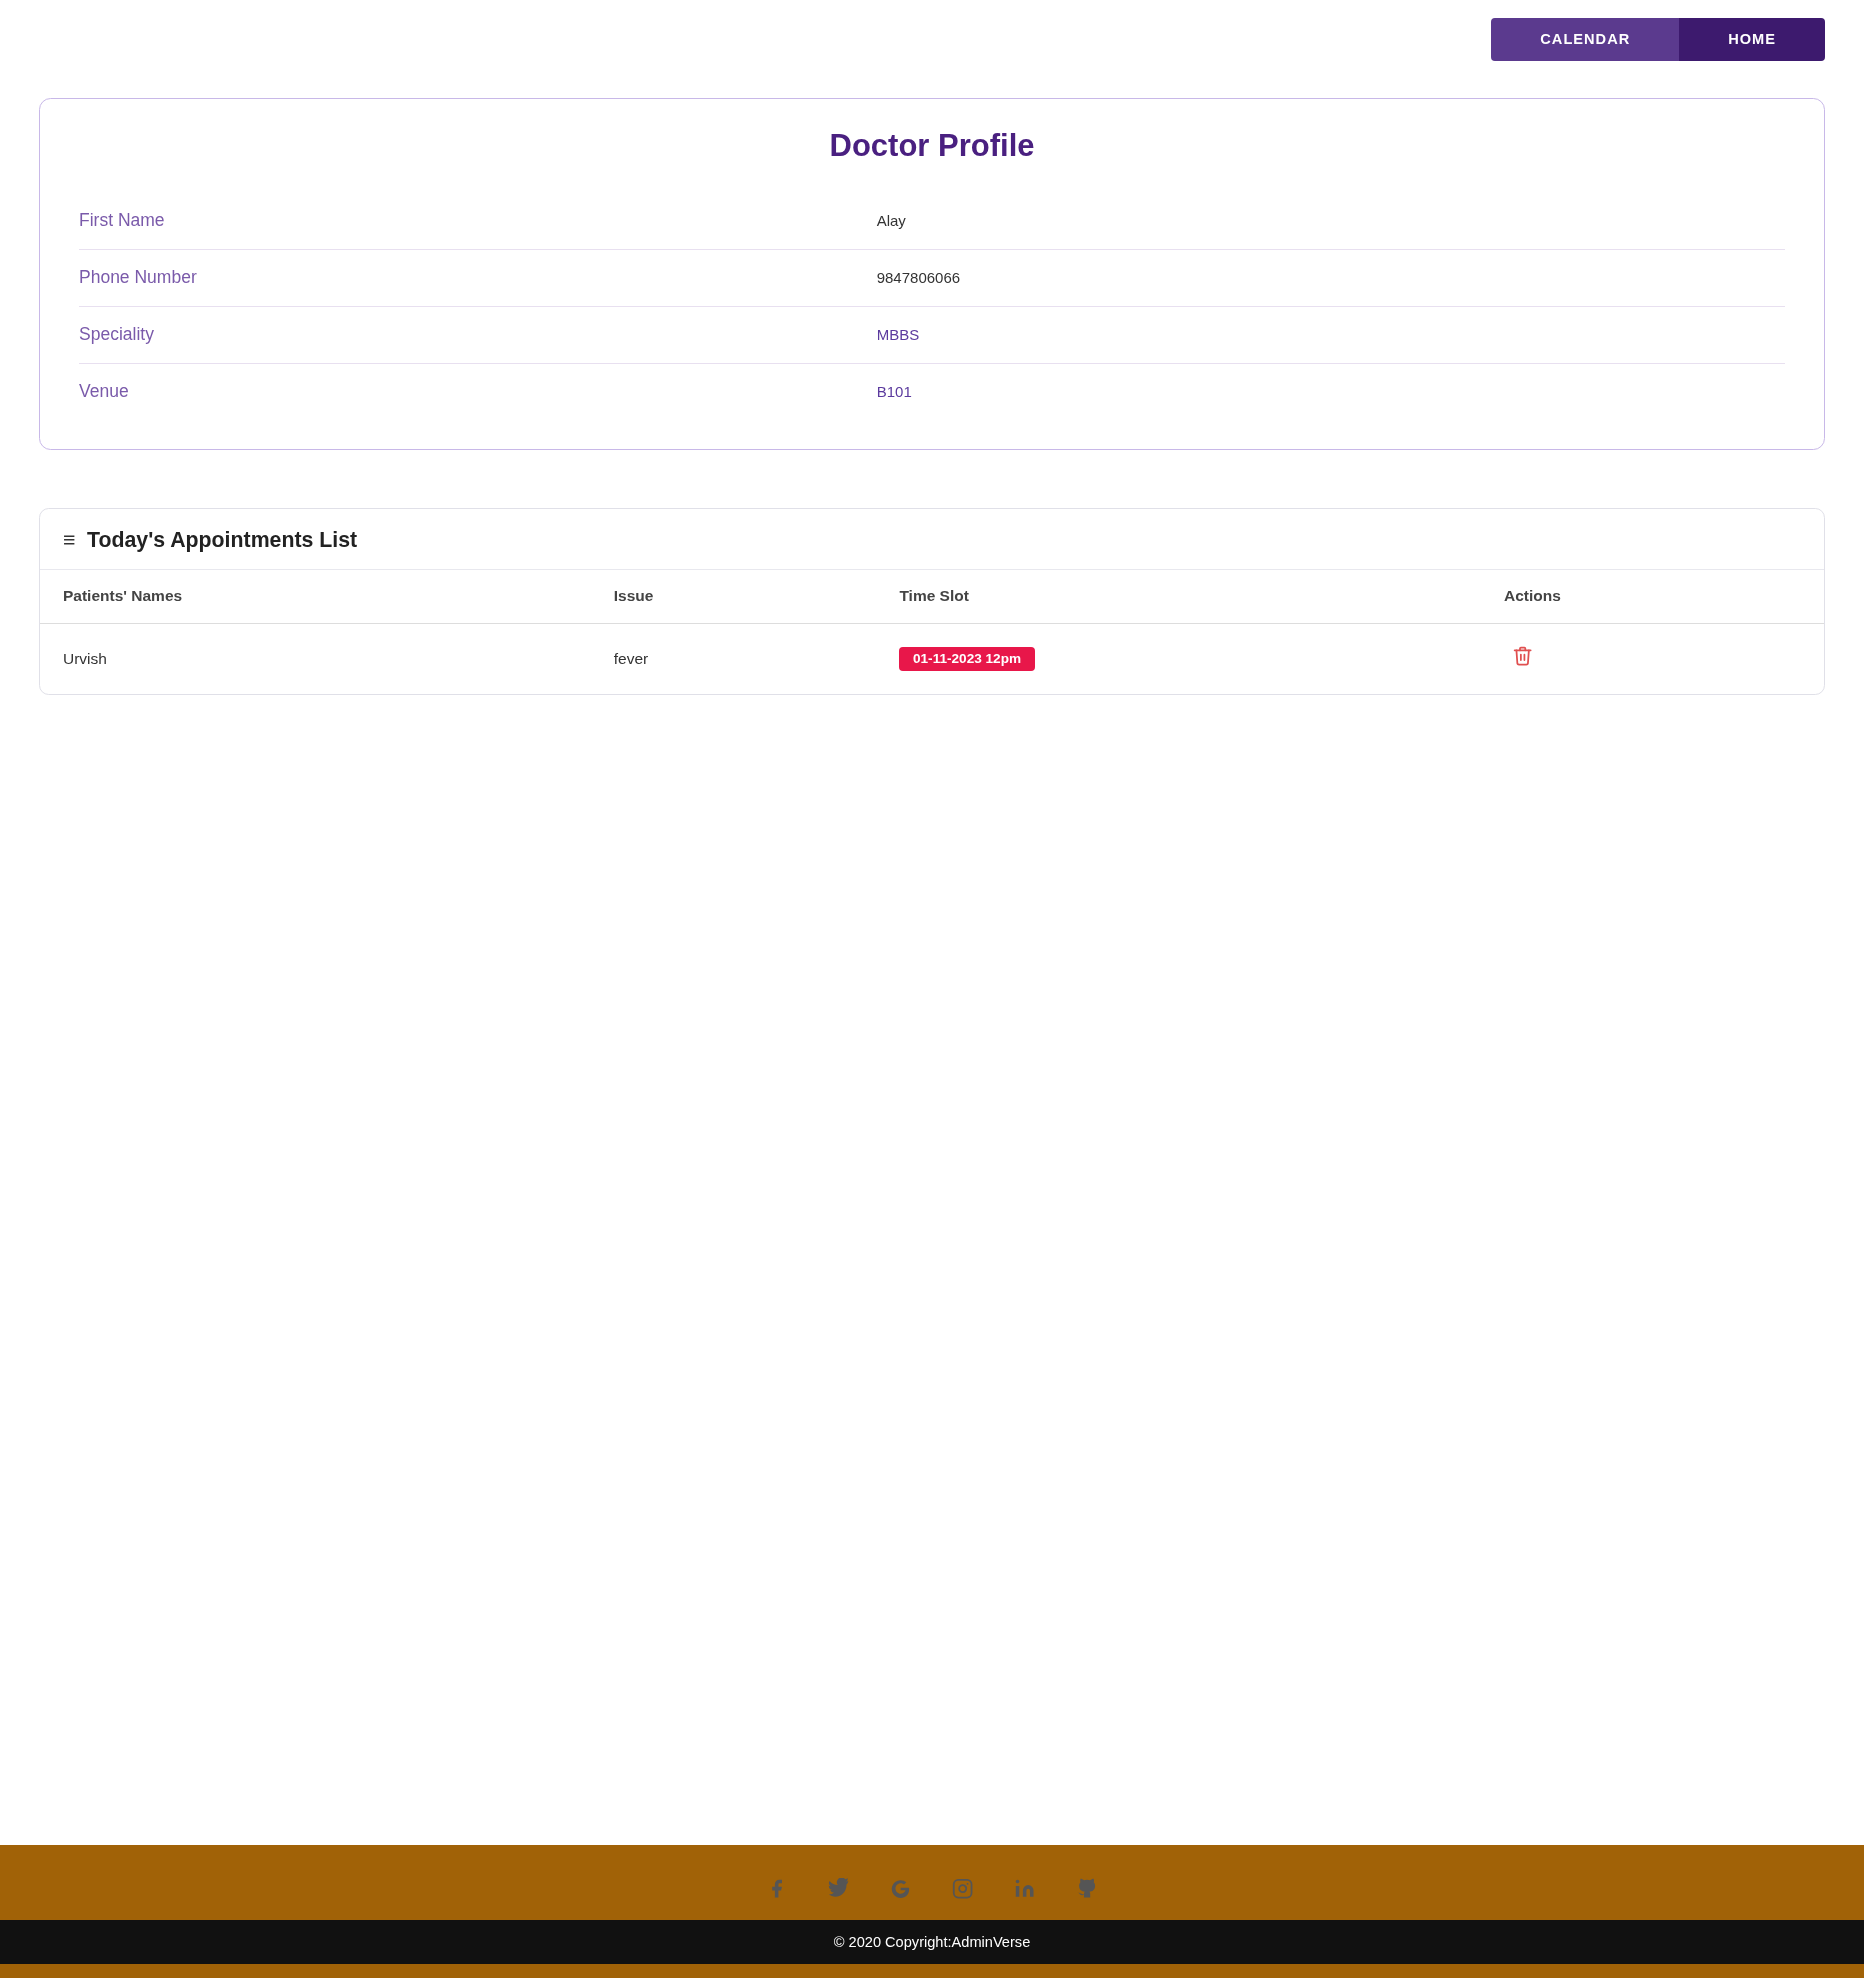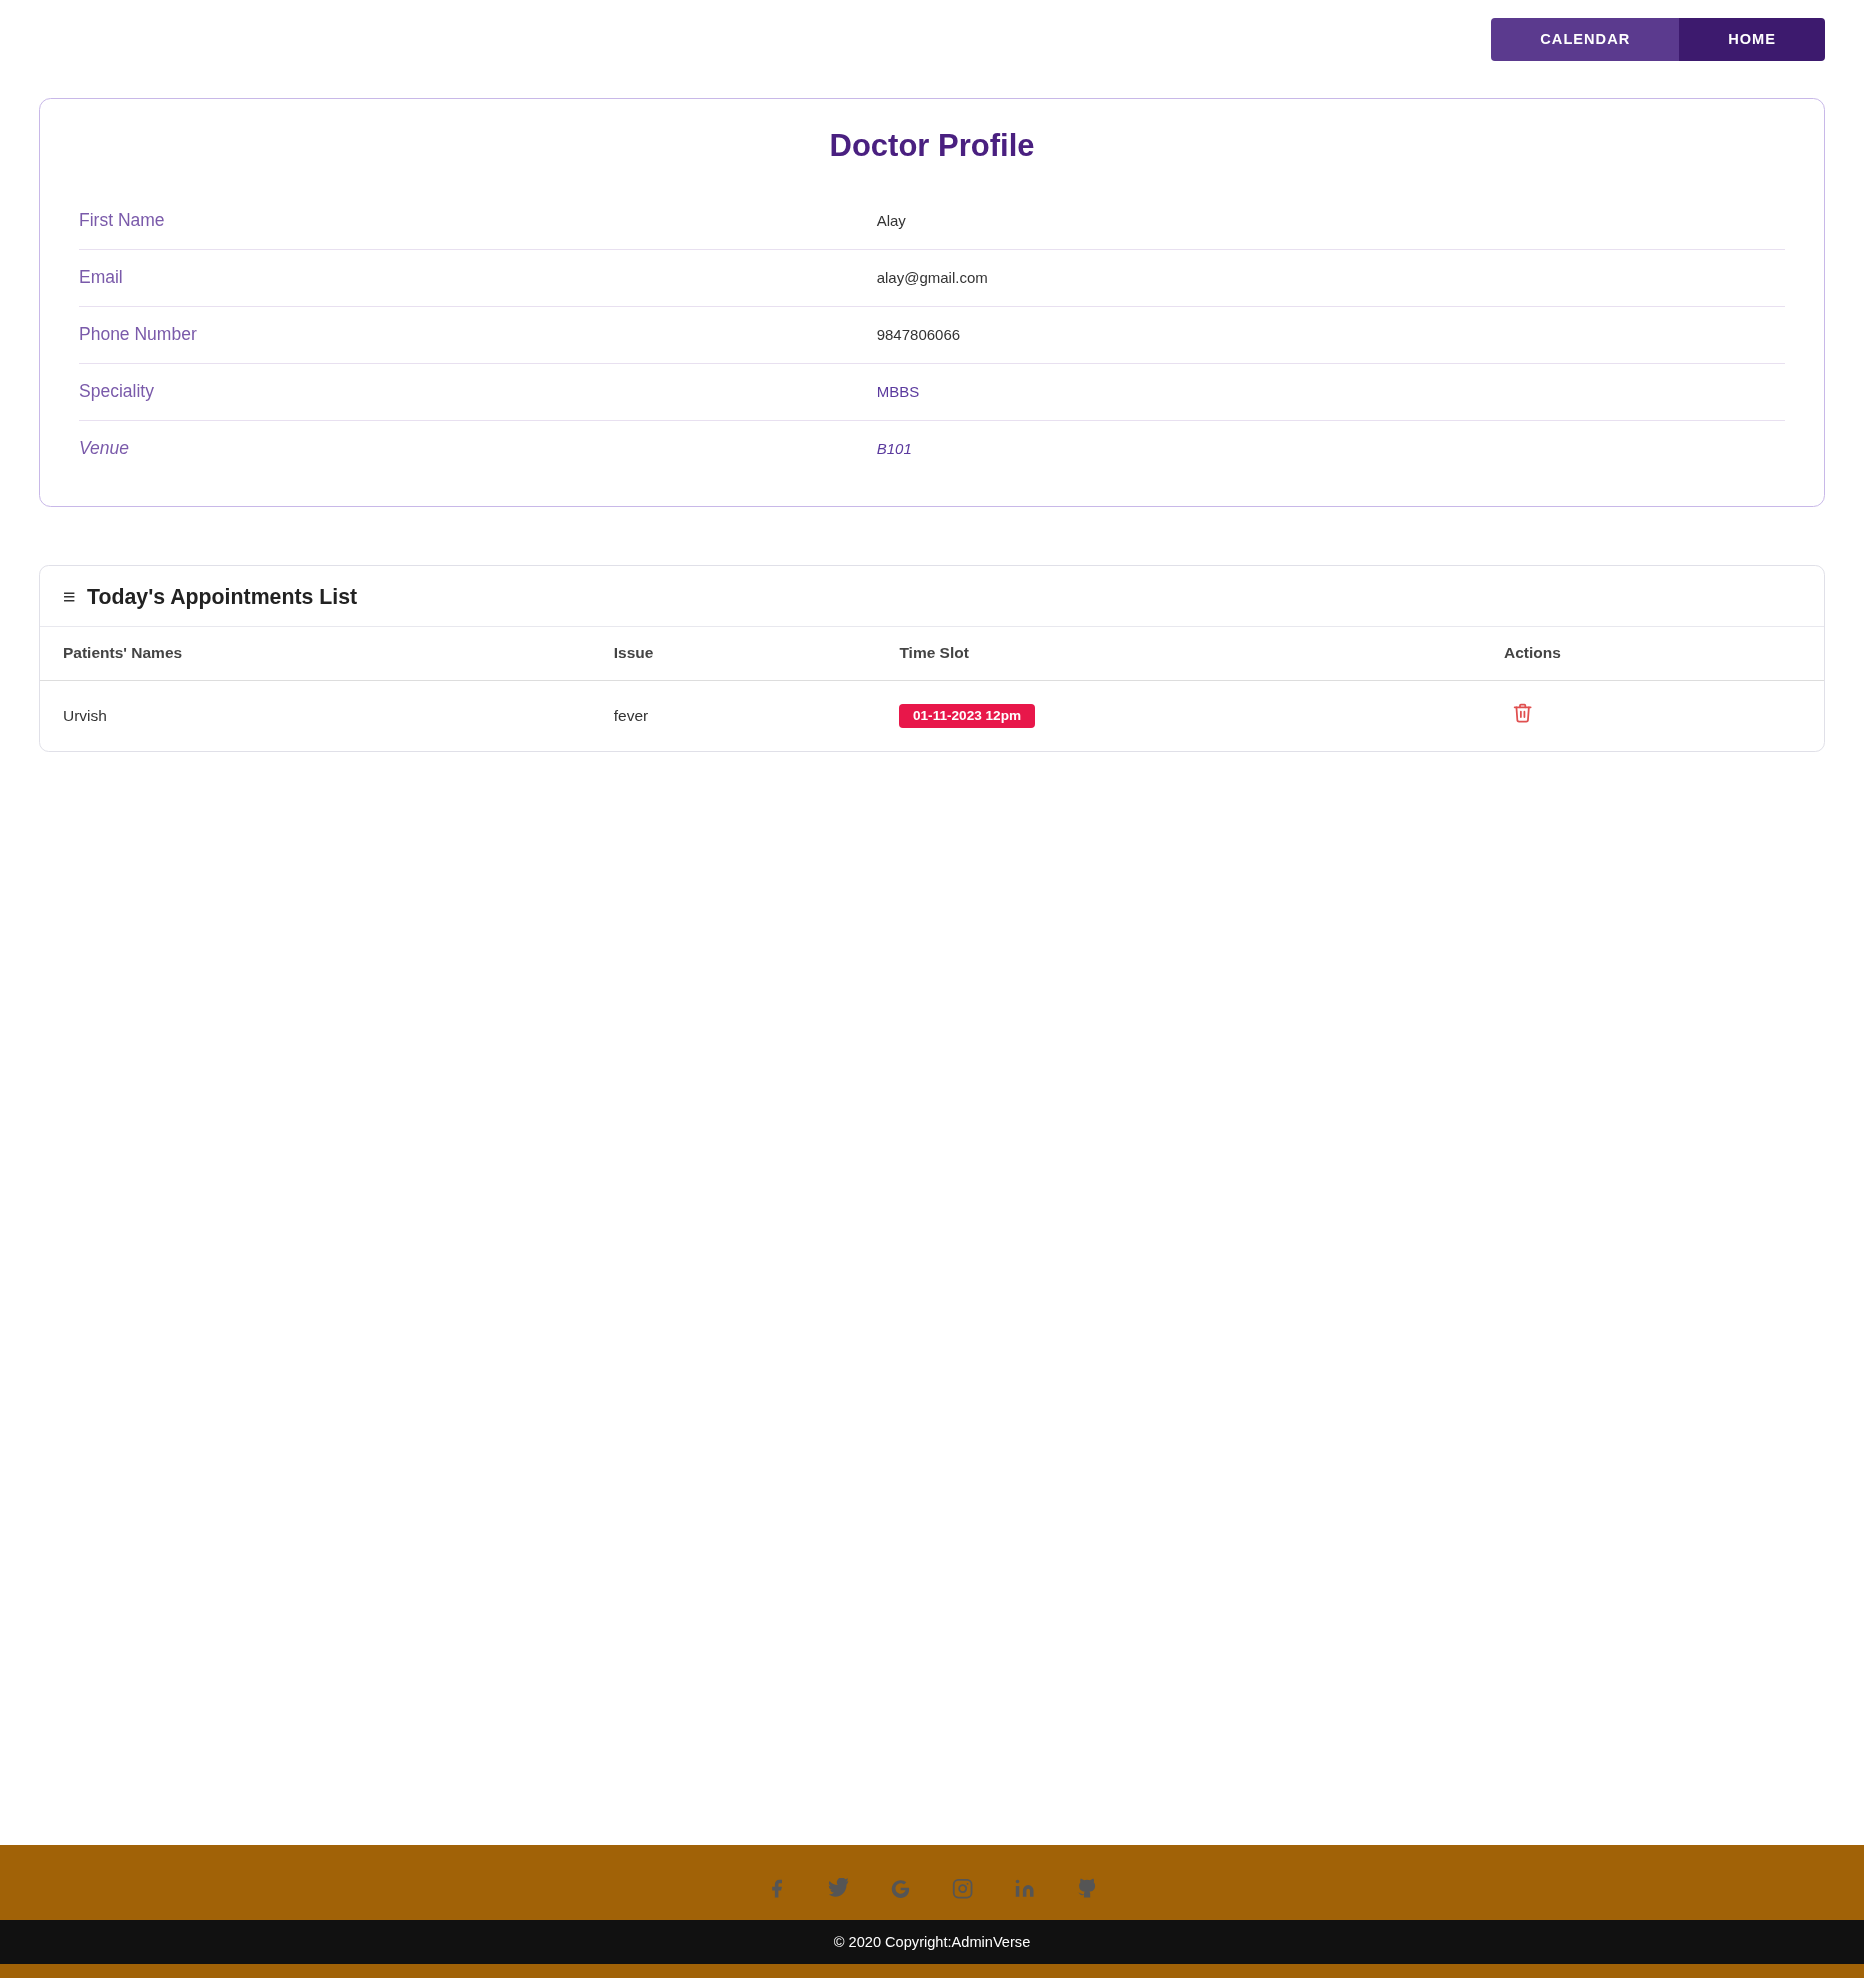--- a/index.html
+++ b/index.html
@@ -53,21 +53,20 @@
       margin-bottom: 29px;
     }
     .profile-row {
       display: flex;
       align-items: center;
       border-bottom: 1px solid #e8e0f0;
       padding: 17.5px 0;
     }
     .profile-row:last-child {
       border-bottom: none;
-      font-style: italic;
     }
     .profile-label {
       width: 45%;
       font-size: 17.5px;
       color: #7a5aaa;
       font-weight: 400;
     }
     .profile-value {
       font-size: 15px;
       color: #333;
@@ -179,24 +178,20 @@
   <button class="nav-btn nav-btn-calendar">CALENDAR</button>
   <button class="nav-btn nav-btn-home">HOME</button>
 </nav>
 
 <div class="profile-card">
   <h2 class="profile-title">Doctor Profile</h2>
 
   <div class="profile-row">
     <span class="profile-label">First Name</span>
     <span class="profile-value">Alay</span>
-  </div>
-  <div class="profile-row">
-    <span class="profile-label">Email</span>
-    <span class="profile-value">alay@gmail.com</span>
   </div>
   <div class="profile-row">
     <span class="profile-label">Phone Number</span>
     <span class="profile-value">9847806066</span>
   </div>
   <div class="profile-row">
     <span class="profile-label">Speciality</span>
     <span class="profile-value profile-value-purple">MBBS</span>
   </div>
   <div class="profile-row">

